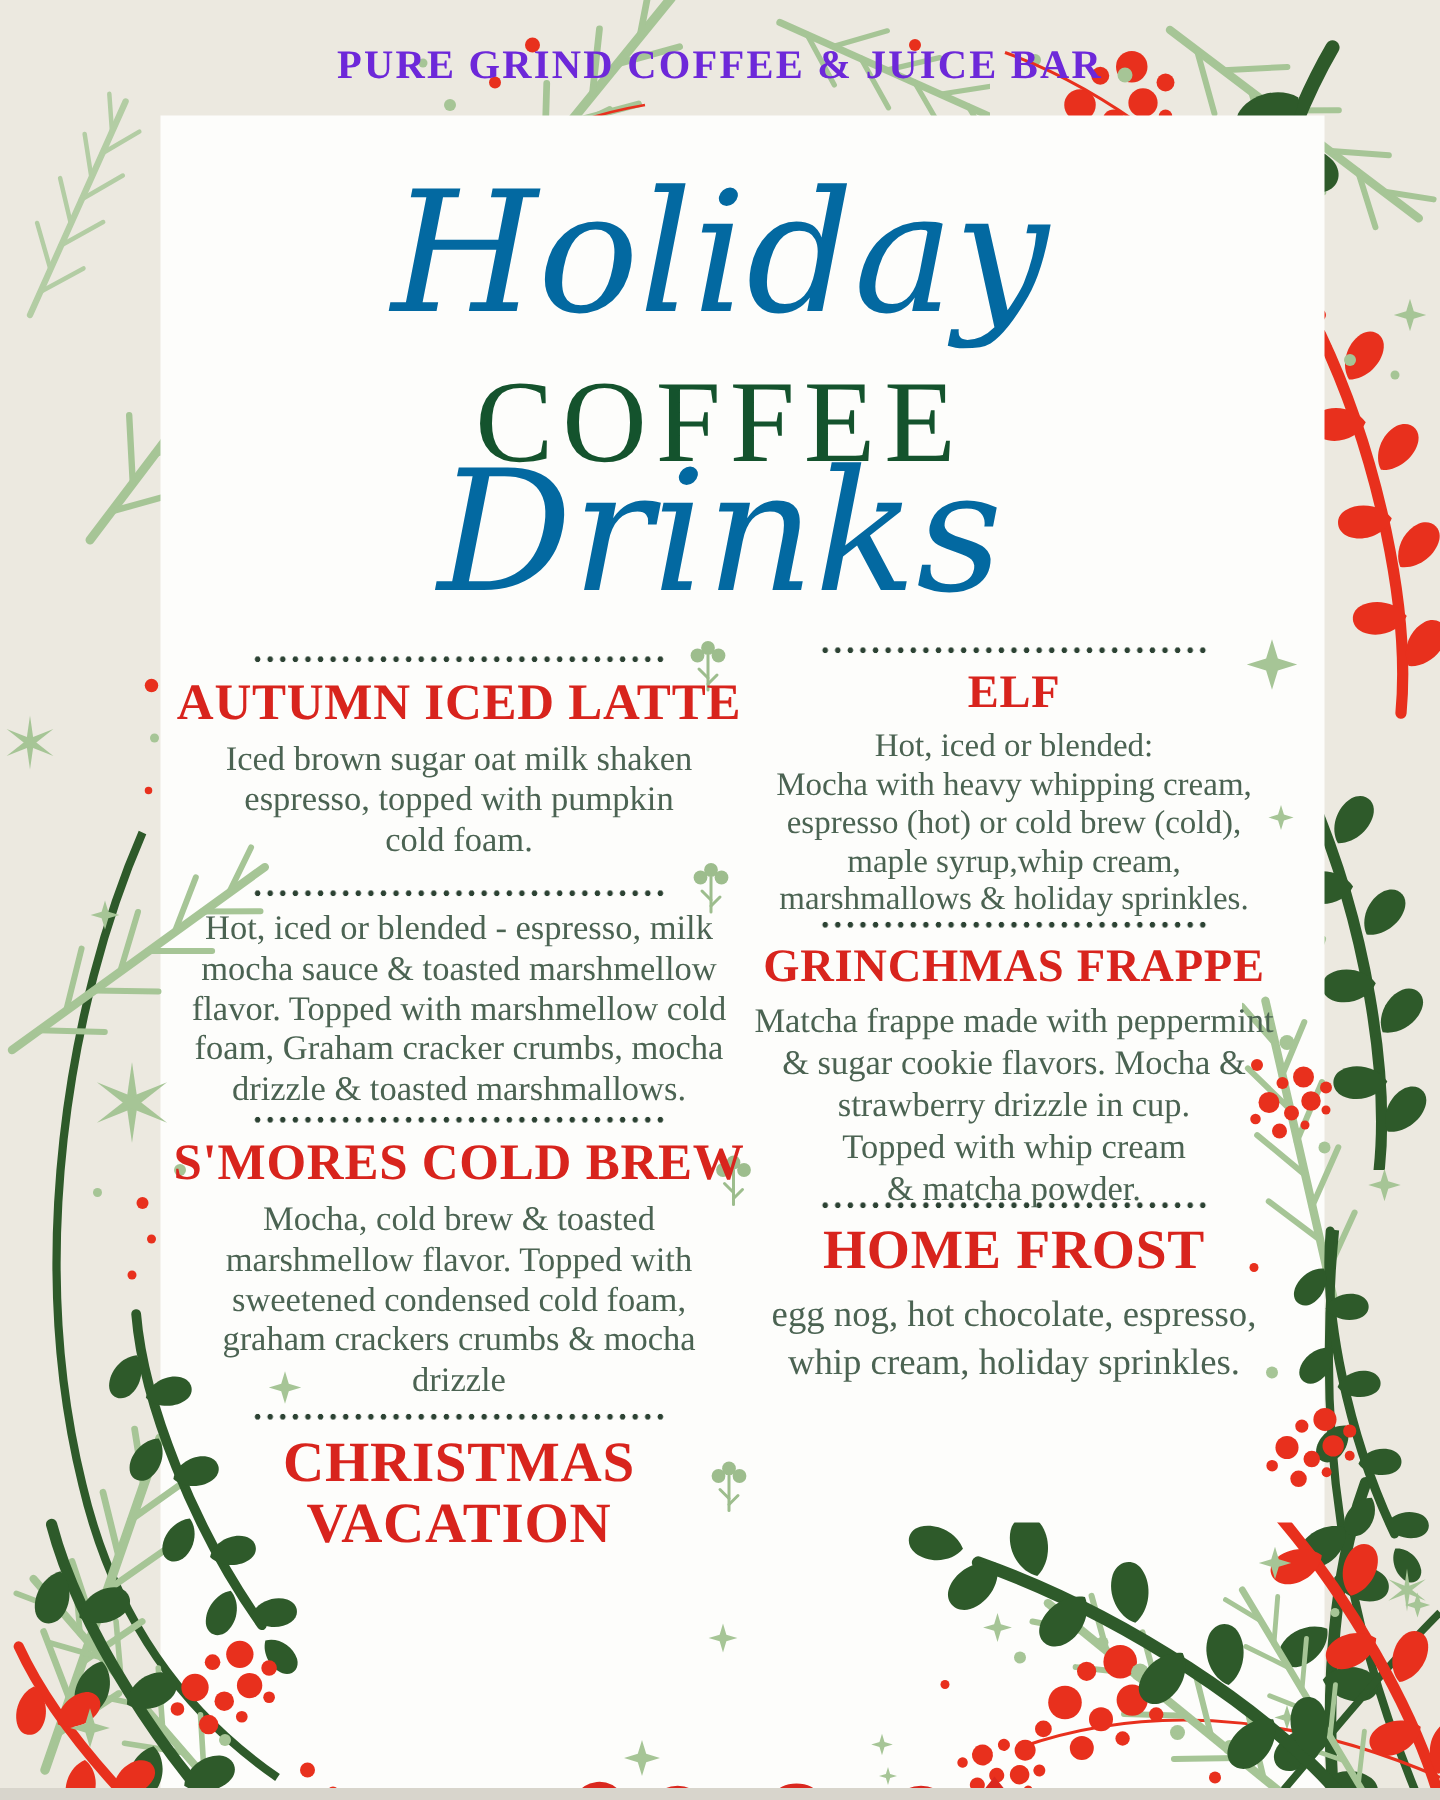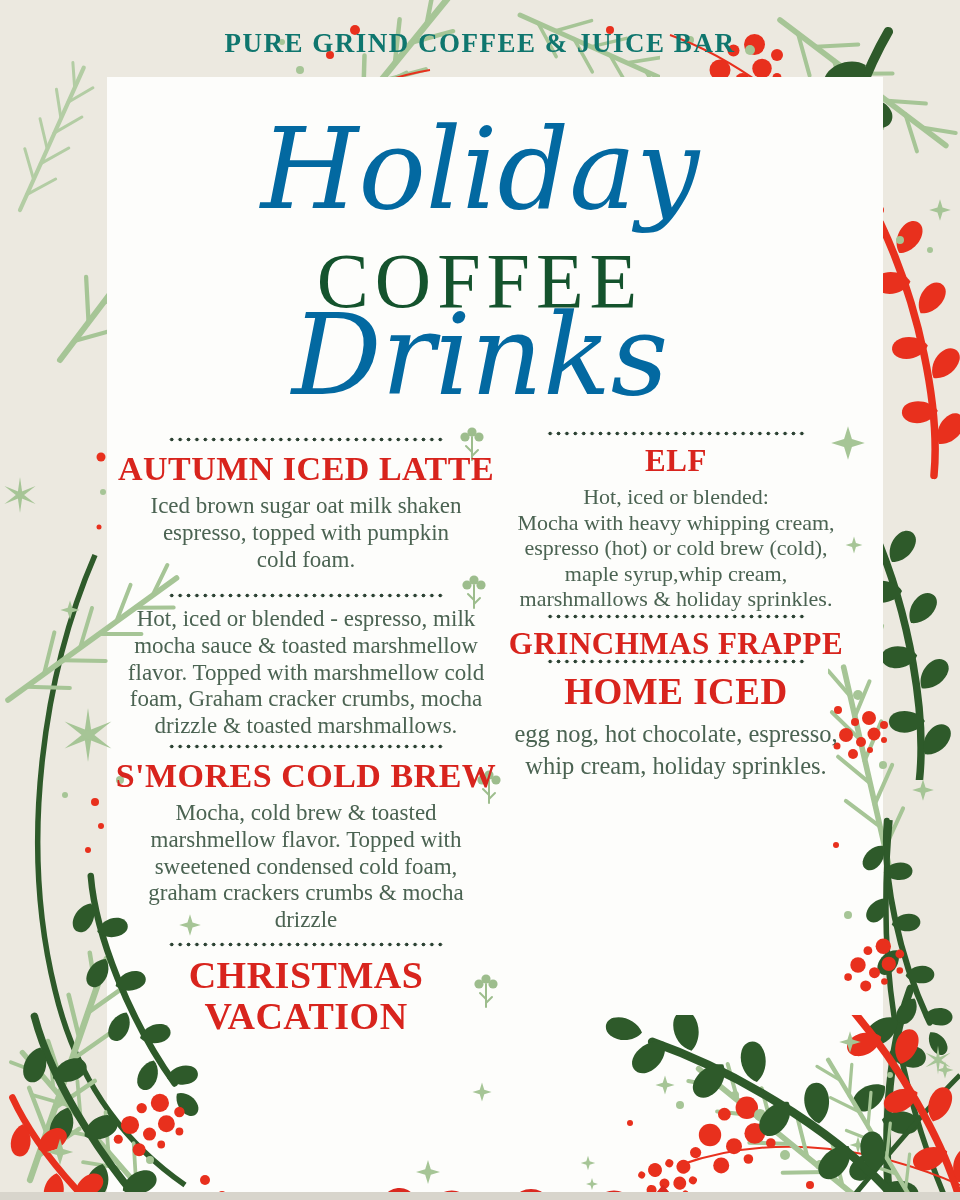--- a/index.html
+++ b/index.html
@@ -2,21 +2,21 @@
 <html><head>
 <meta charset="utf-8">
 <style>
   html,body{margin:0;padding:0;background:#c9c6bd;}
   .stage{position:relative;width:960px;height:1200px;background:#ece9e0;overflow:hidden;
          font-family:"Liberation Serif",serif;}
   .card{position:absolute;left:107px;top:77px;width:776px;height:1115px;background:#fdfdfb;z-index:1;}
   .decor{position:absolute;pointer-events:none;}
   .z0{z-index:0}.z2{z-index:2}
   .brand{position:absolute;top:28px;left:0;width:100%;text-align:center;font-weight:bold;
-         font-size:27px;letter-spacing:1.5px;color:#0f766e;z-index:3;}
+         font-size:27px;letter-spacing:1.5px;color:#6d28d9;z-index:3;}
   .title{position:absolute;left:0;top:0;width:100%;height:430px;z-index:3;}
   .t-line{position:absolute;left:0;width:100%;text-align:center;}
   .t-script{font-style:italic;color:#0369a1;font-family:"DejaVu Serif",serif;z-index:2;}
   .t1{top:104px;font-size:112px;}
   .t2{top:236px;font-size:78px;color:#14532d;letter-spacing:6px;font-weight:normal;z-index:1;
       font-family:"Liberation Serif",serif;}
   .t3{top:290px;font-size:112px;}
   .col{position:absolute;z-index:3;text-align:center;}
   .col-left{left:110px;top:437px;width:392px;}
   .col-right{left:500px;top:431px;width:352px;}
@@ -298,23 +298,28 @@
       <h3>ELF</h3>
       <p>Hot, iced or blended:
 Mocha with heavy whipping cream,
 espresso (hot) or cold brew (cold),
 maple syrup,whip cream,
 marshmallows &amp; holiday sprinkles.</p>
     </section>
     <section class="item">
       <div class="sep"></div>
       <h3>GRINCHMAS FRAPPE</h3>
-    </section>
-    <section class="item">
-      <div class="sep"></div>
-      <h3>HOME ICED</h3>
+      <p>Matcha frappe made with peppermint
+&amp; sugar cookie flavors. Mocha &amp;
+strawberry drizzle in cup.
+Topped with whip cream
+&amp; matcha powder.</p>
+    </section>
+    <section class="item">
+      <div class="sep"></div>
+      <h3>HOME FROST</h3>
       <p>egg nog, hot chocolate, espresso,
 whip cream, holiday sprinkles.</p>
     </section>
   </div>
 
   <div class="bottom-strip"></div>
 </div>
 
 </body></html>

